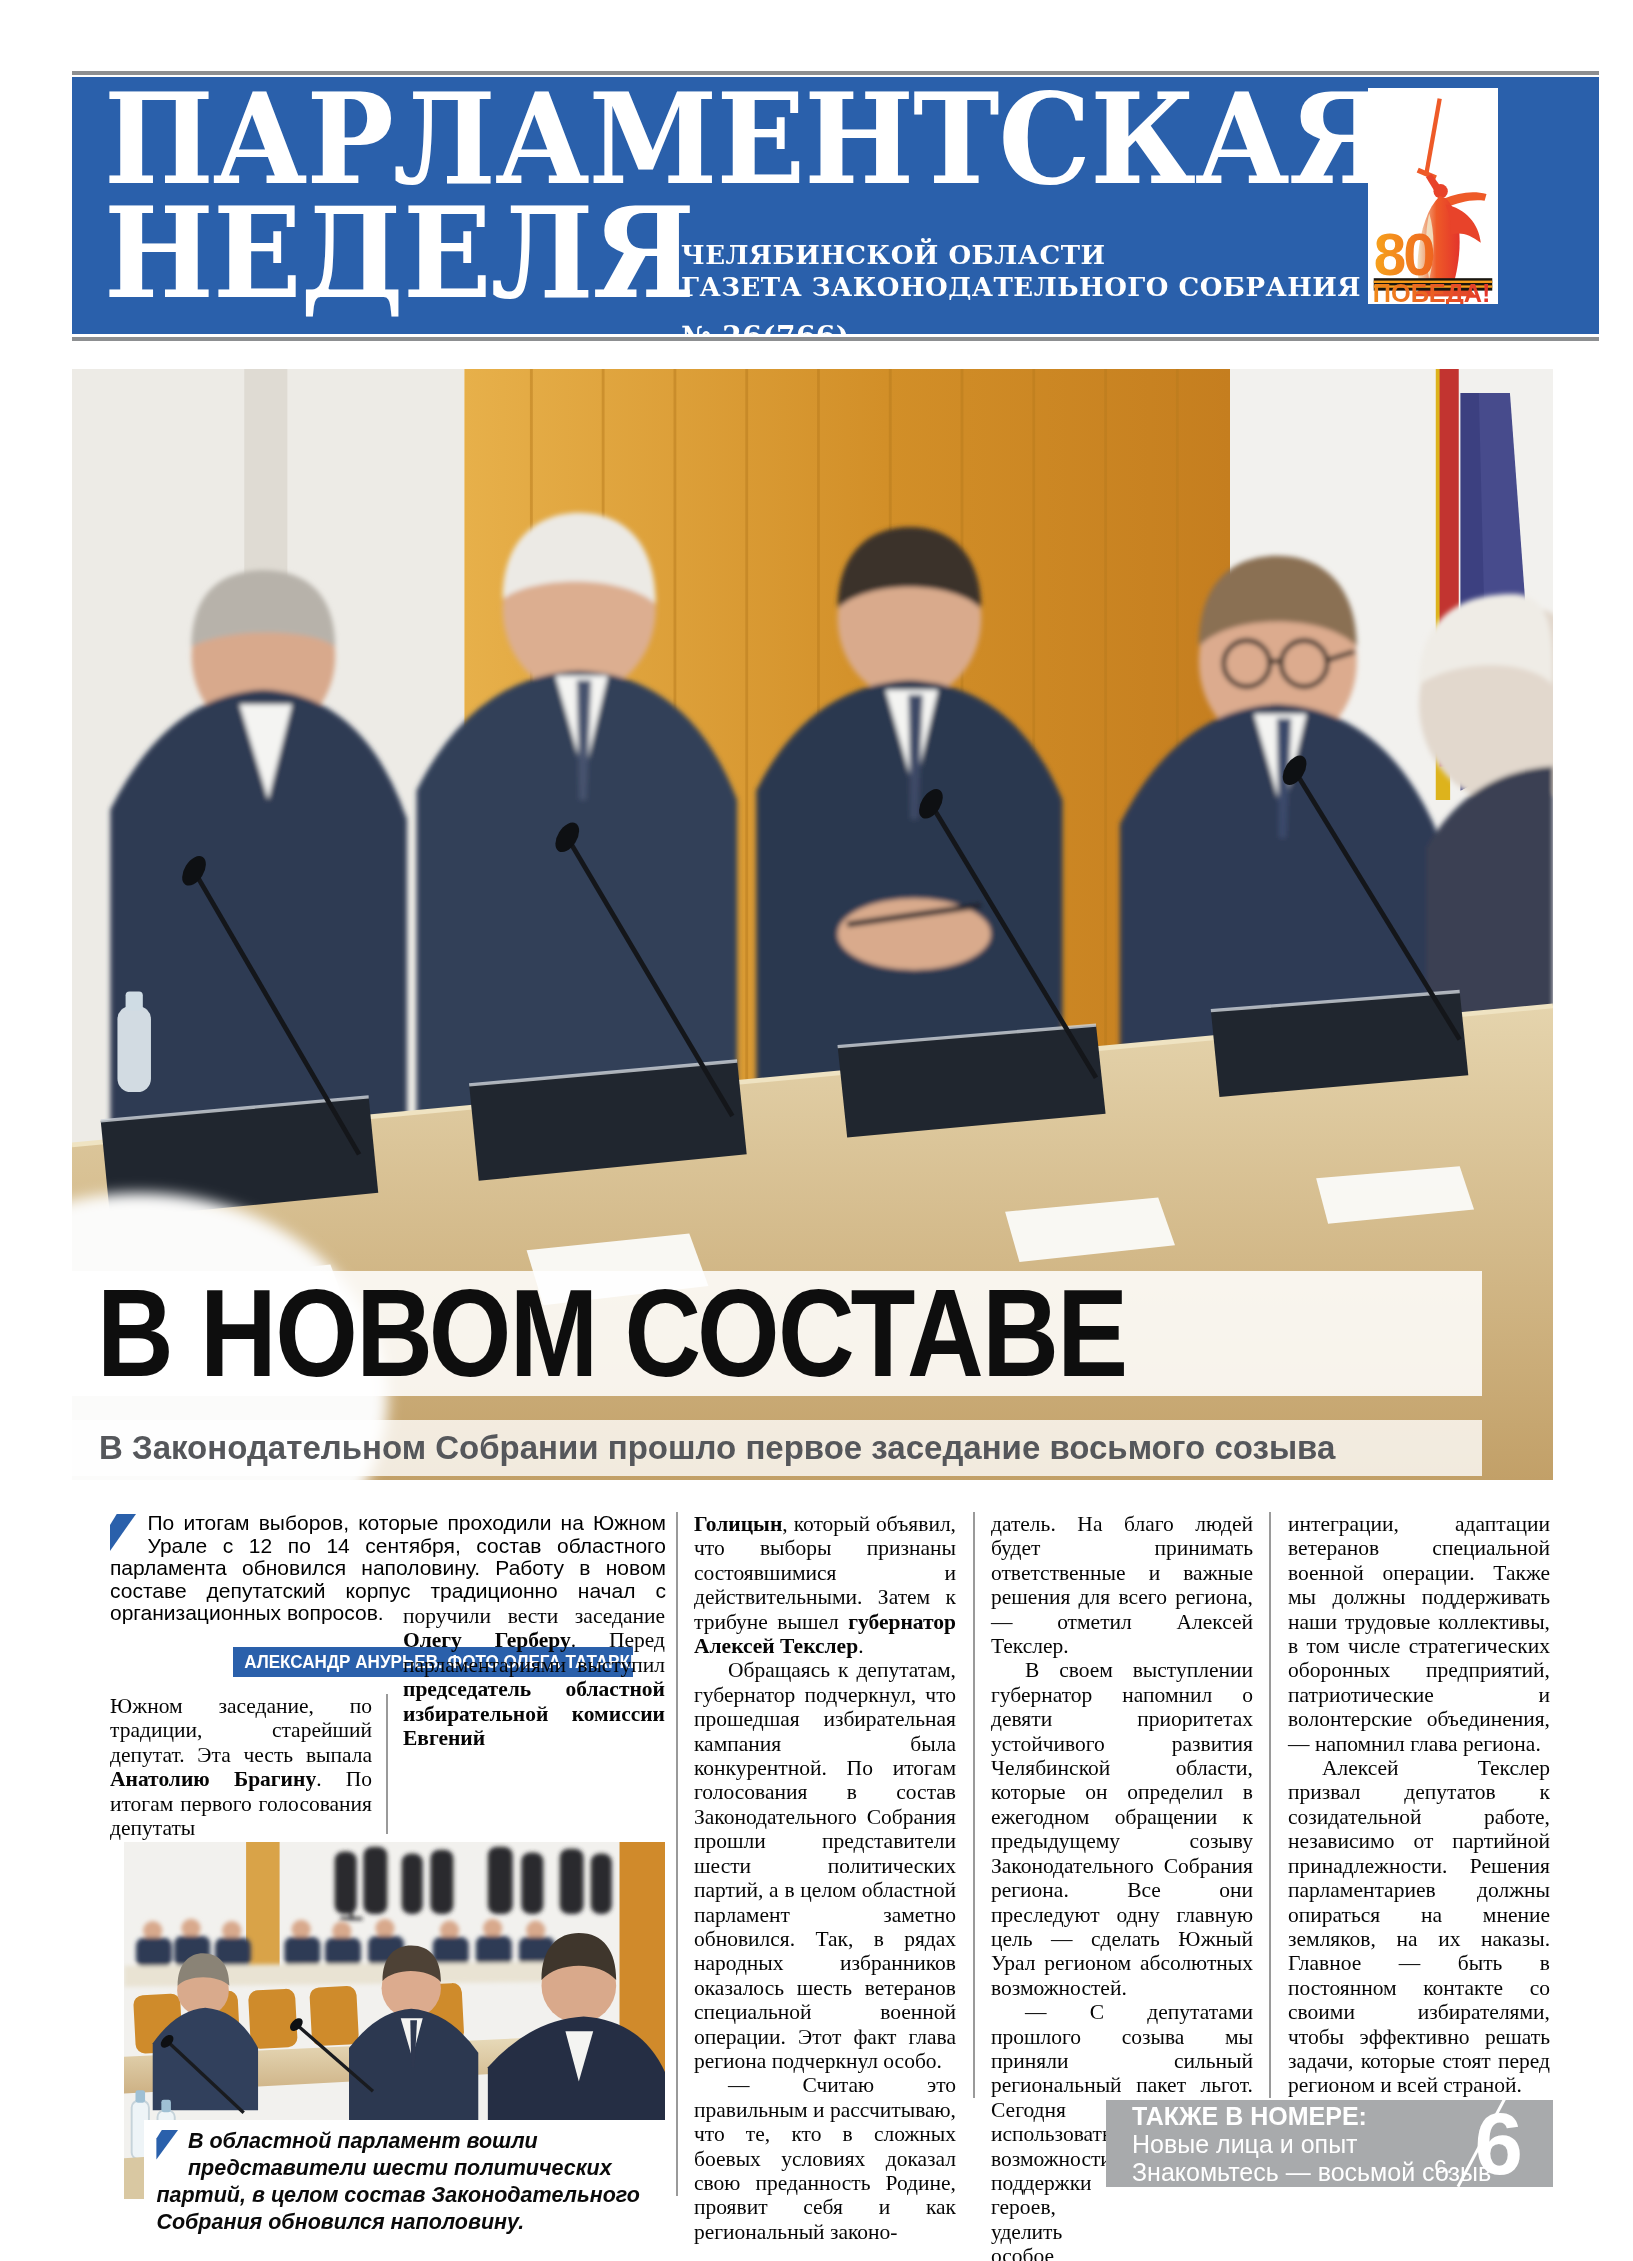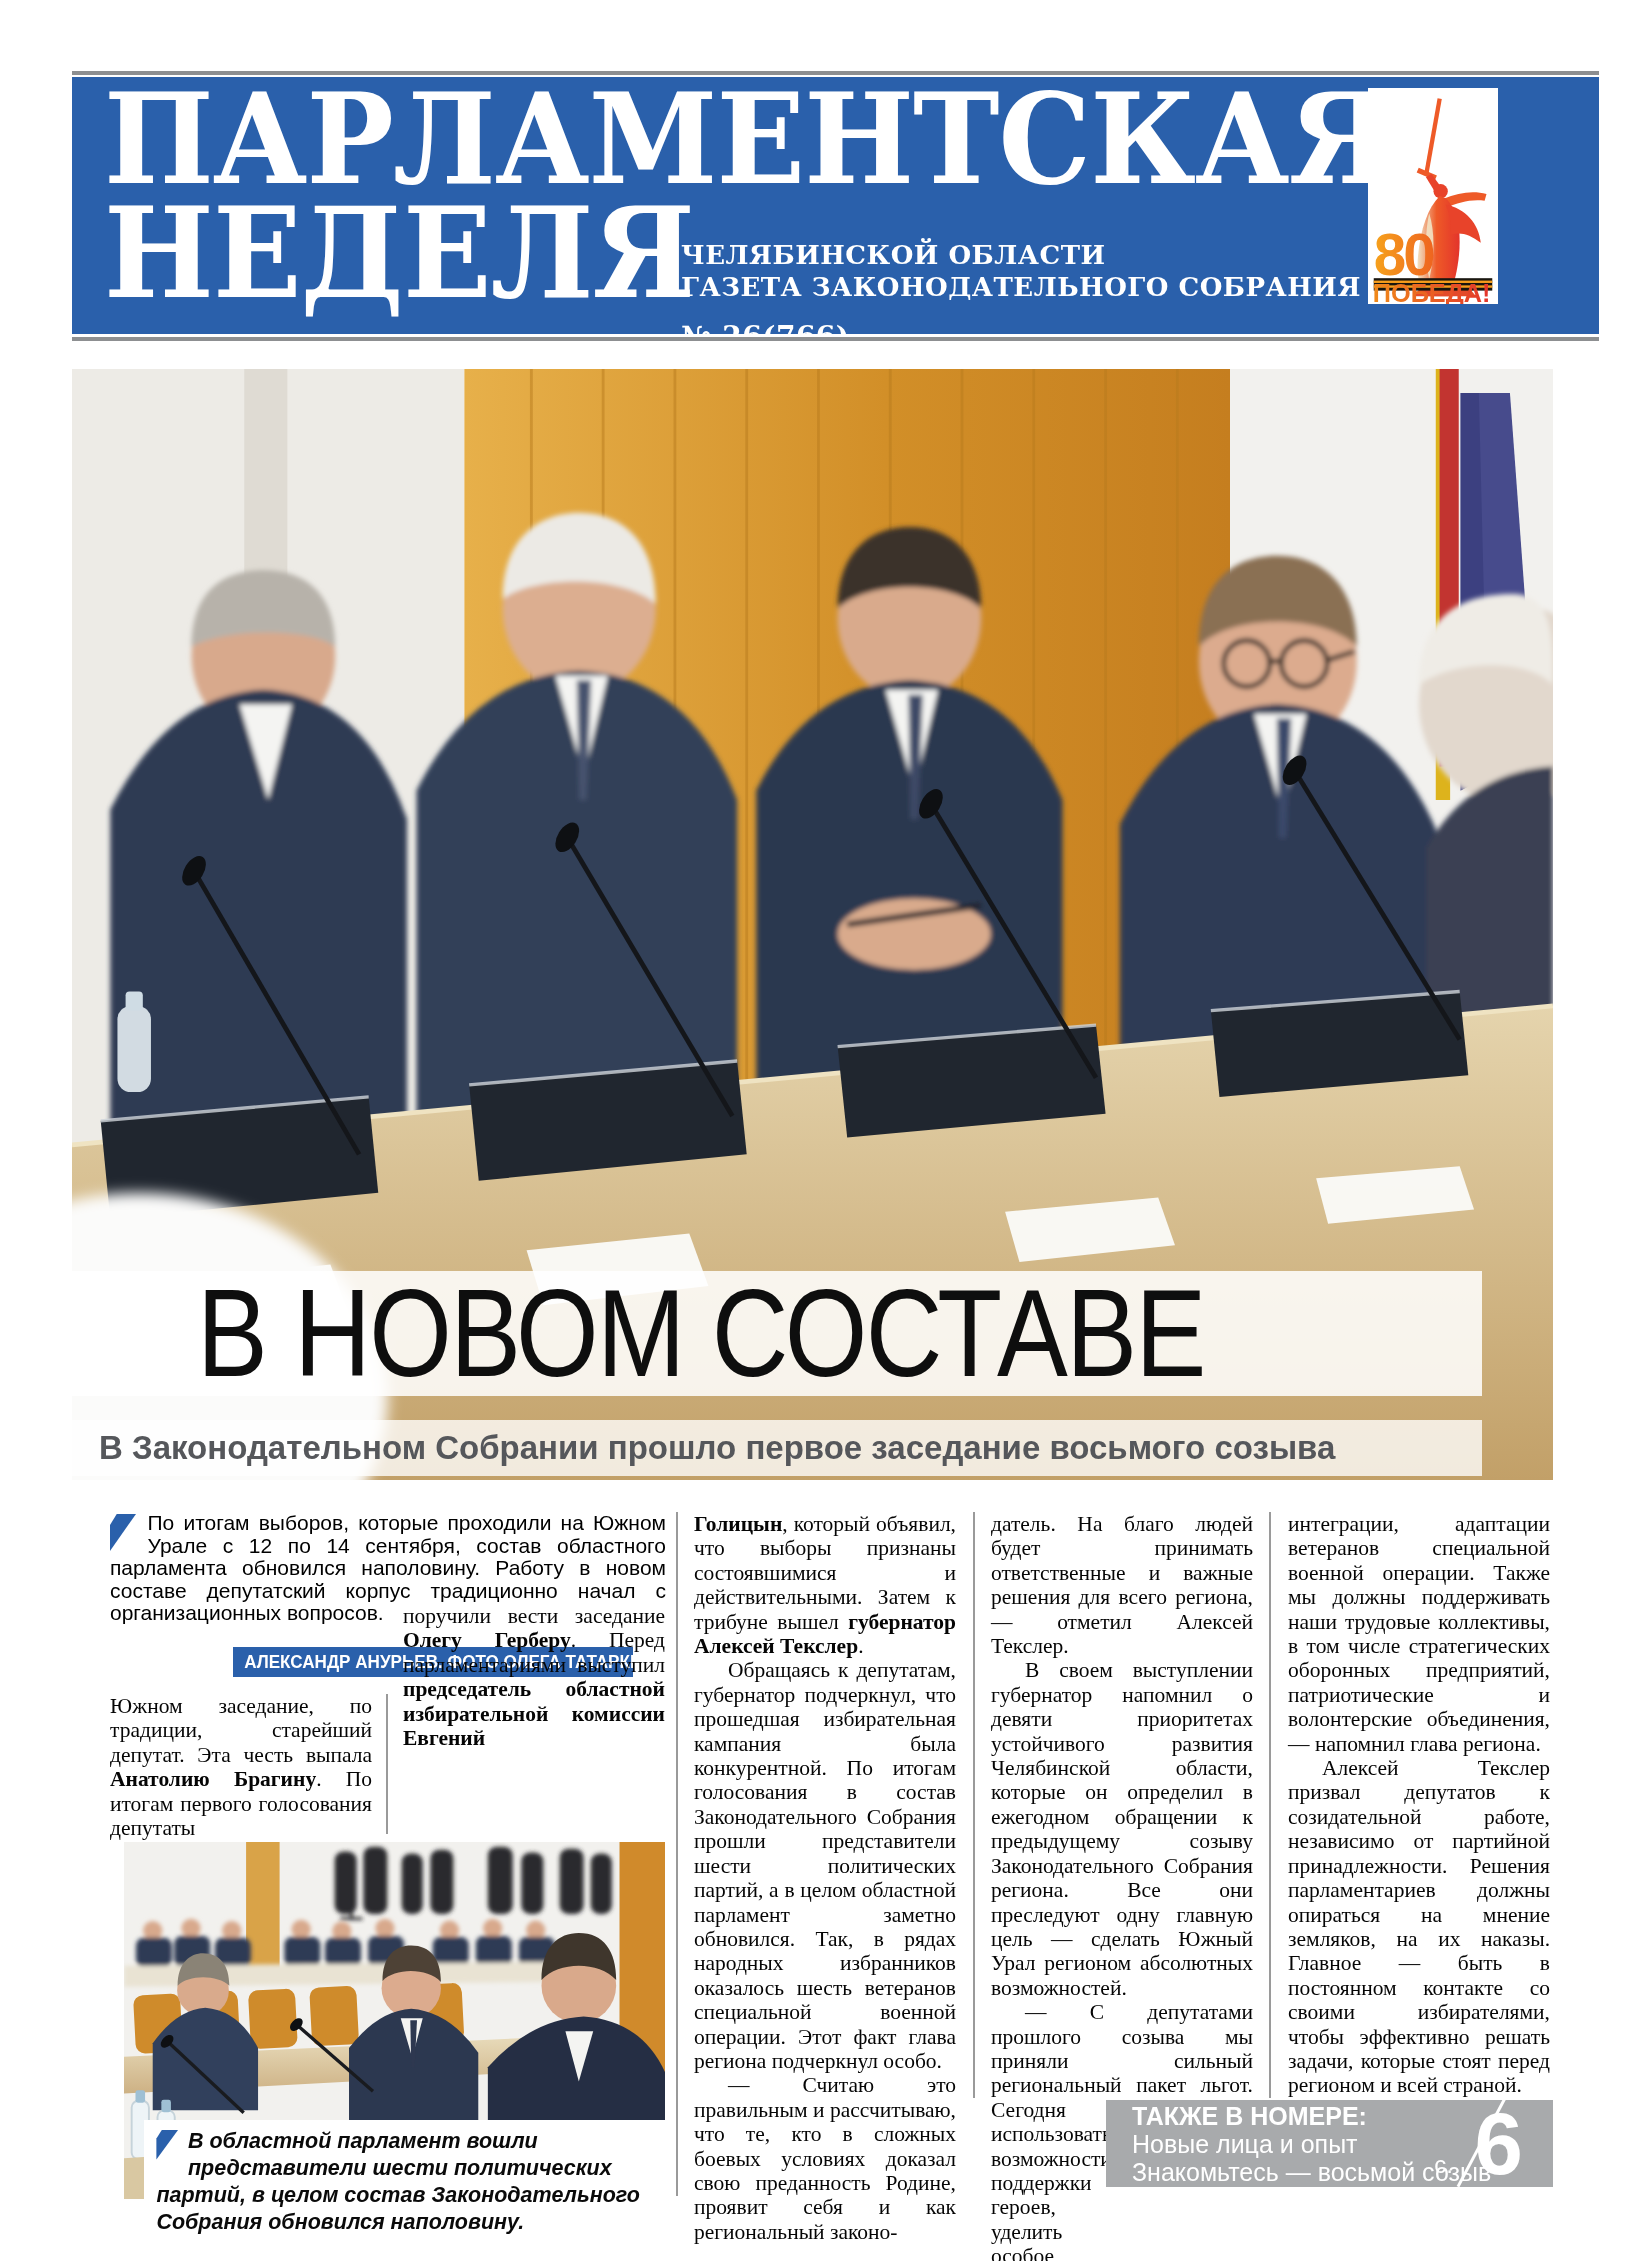--- a/index.html
+++ b/index.html
@@ -20,22 +20,22 @@
           font-weight:bold;font-size:26px;line-height:32px;letter-spacing:0.5px;white-space:nowrap;}
   .mh-issue{margin-top:18px;font-size:28px;}
   .victory{position:absolute;left:1296px;top:10.5px;width:130px;height:216px;background:#fff;}
   .victory svg{display:block;width:100%;height:100%;}
 
   
   .photo-main{left:72px;top:369px;width:1481px;height:1111px;overflow:hidden;}
   .photo-main>svg{position:absolute;left:0;top:0;width:100%;height:100%;}
   .headline-band{position:absolute;left:0;top:902px;width:1410px;height:125px;
                  background:rgba(255,255,255,.86);}
-  .headline-band h1{margin:0;padding-left:25px;font-size:125px;line-height:123px;font-weight:normal;
-                    color:#0e0e0e;letter-spacing:-1.9px;white-space:nowrap;text-align:center;}
+  .headline-band h1{margin:0;padding-left:25px;font-size:125px;line-height:123px;font-weight:bold;
+                    color:#0e0e0e;letter-spacing:-1.9px;white-space:nowrap;}
   .hl-squeeze{display:inline-block;transform:scaleX(.85);transform-origin:left center;}
   .subhead-band{position:absolute;left:0;top:1051px;width:1410px;height:56px;
                 background:rgba(255,255,255,.78);}
   .subhead-band div{padding-left:27px;font-size:33px;line-height:56px;color:#55575b;
                     font-weight:bold;letter-spacing:0;white-space:nowrap;}
 
   
   .lead{left:110px;top:1512px;width:556px;font-weight:normal;font-size:21px;line-height:22.5px;
         text-align:justify;color:#000;}
   .lead-marker{float:left;width:26px;height:37px;margin:1.9px 11.5px 0 0;background:#2a60ab;

